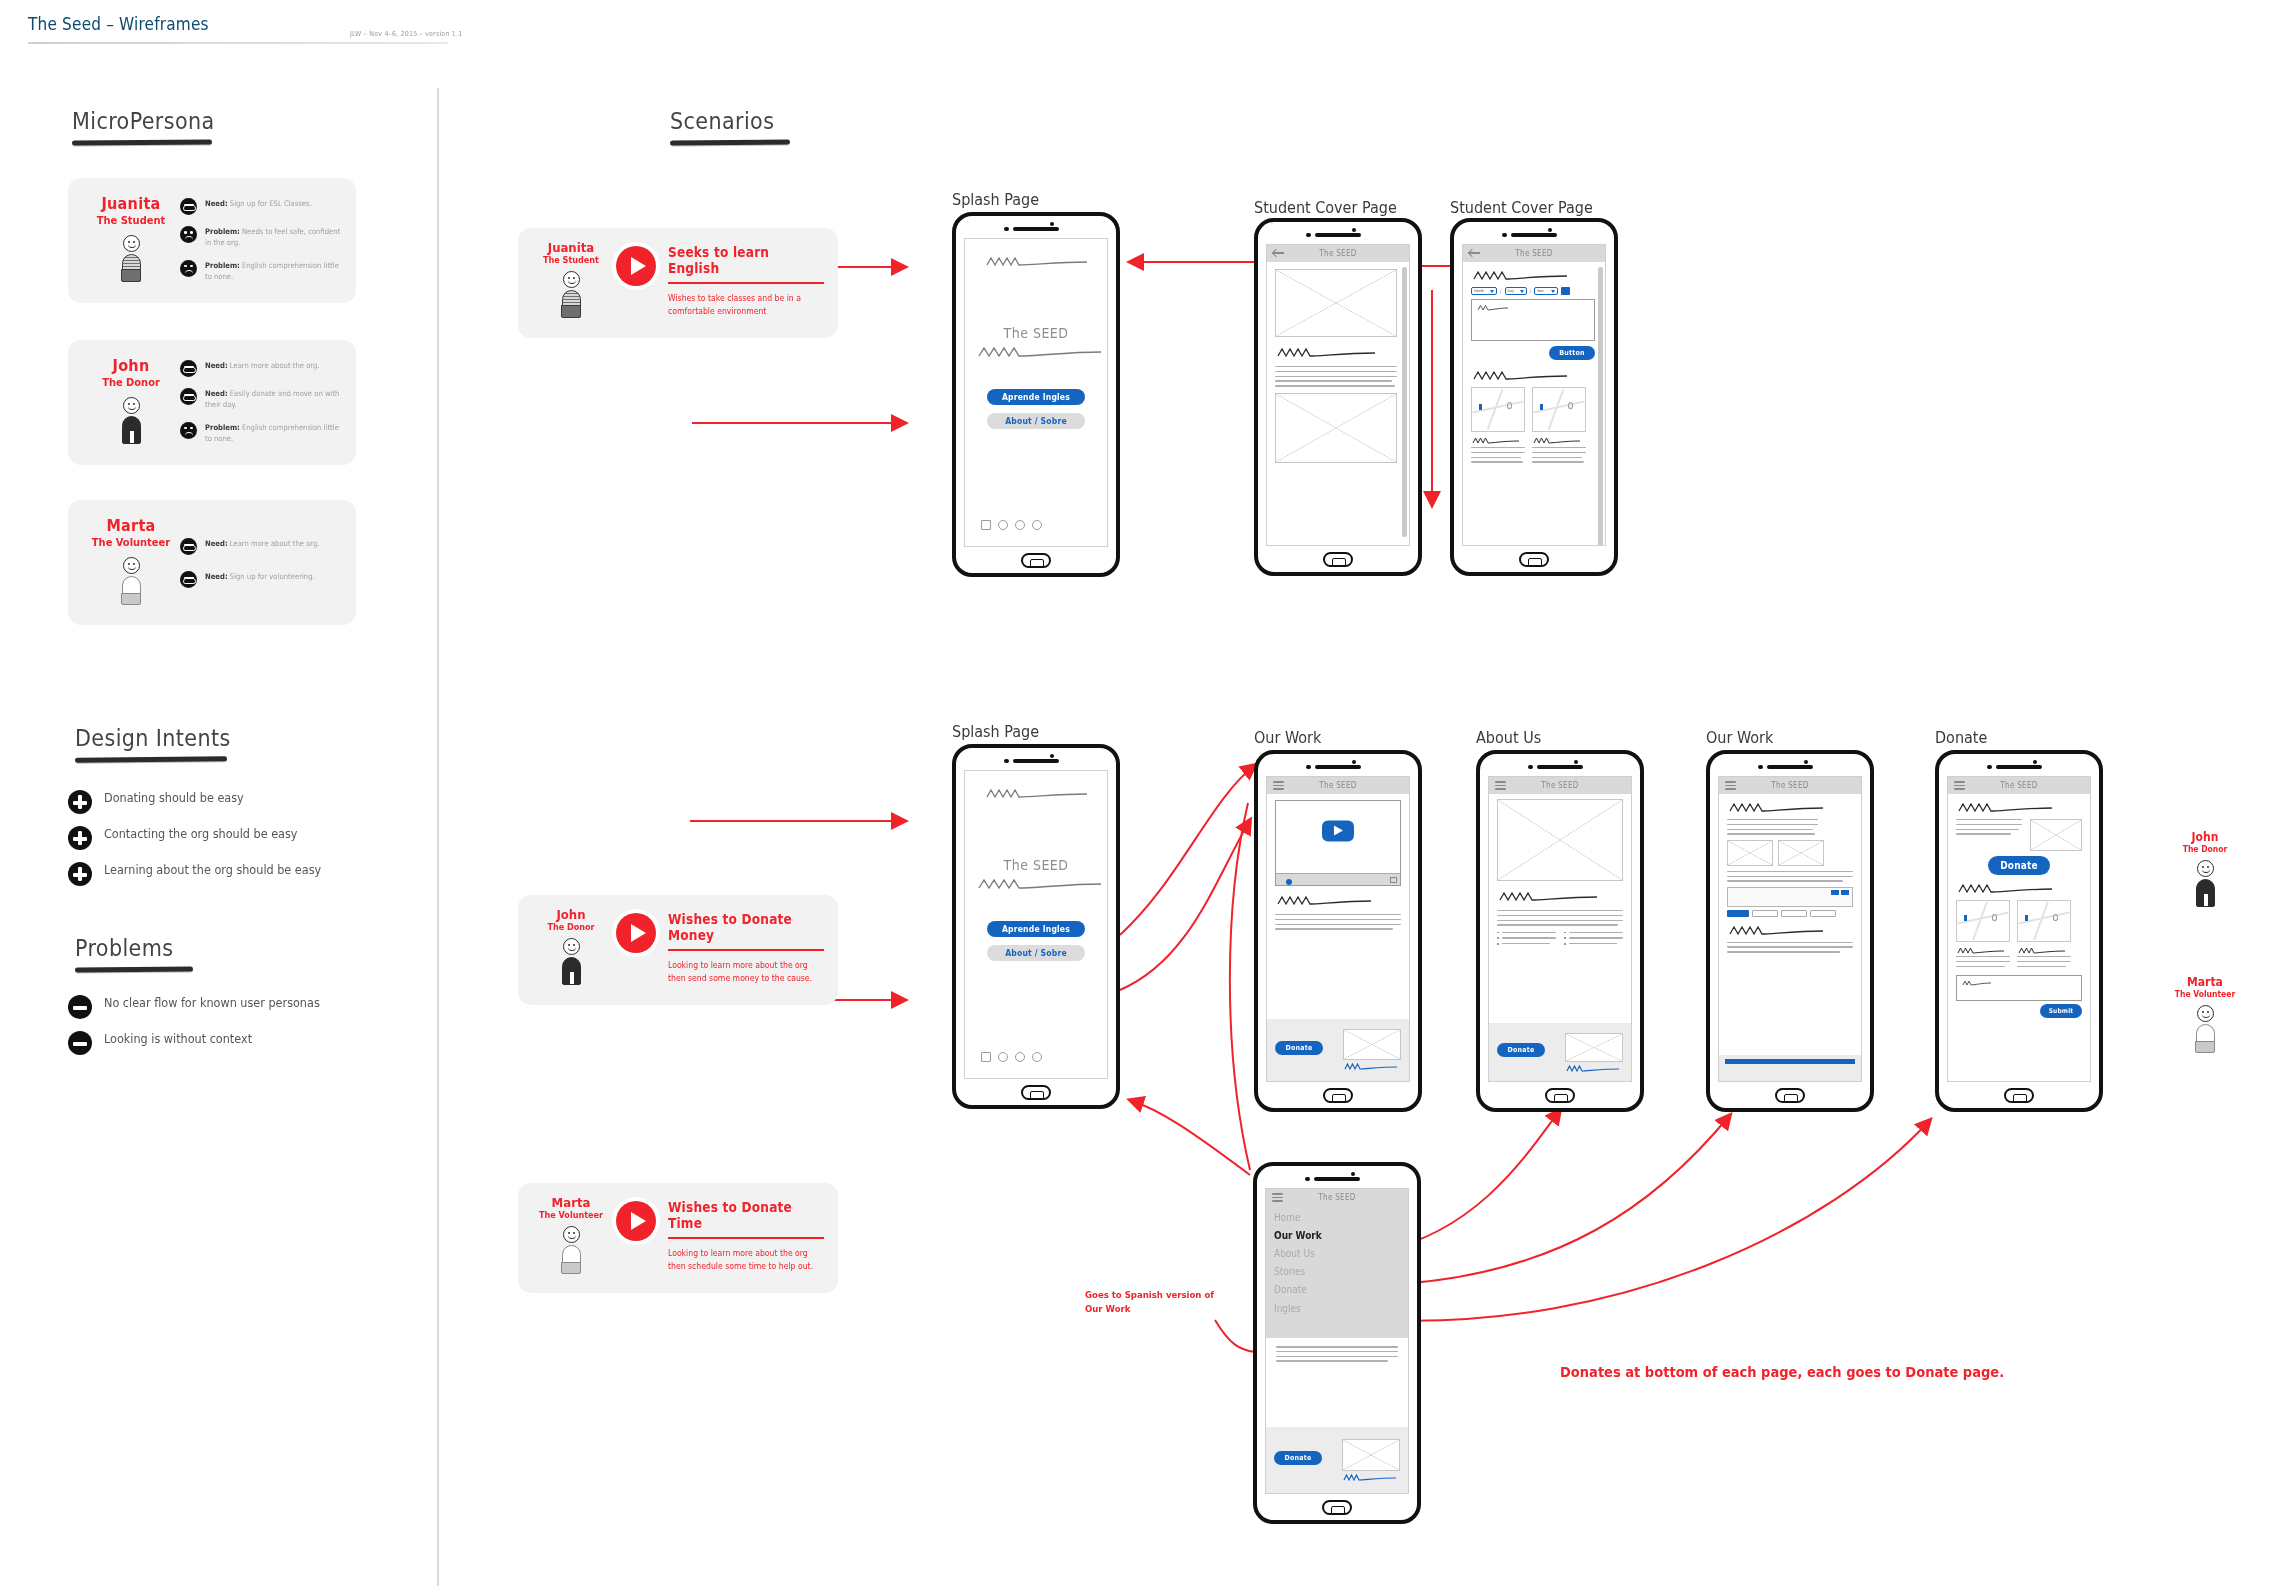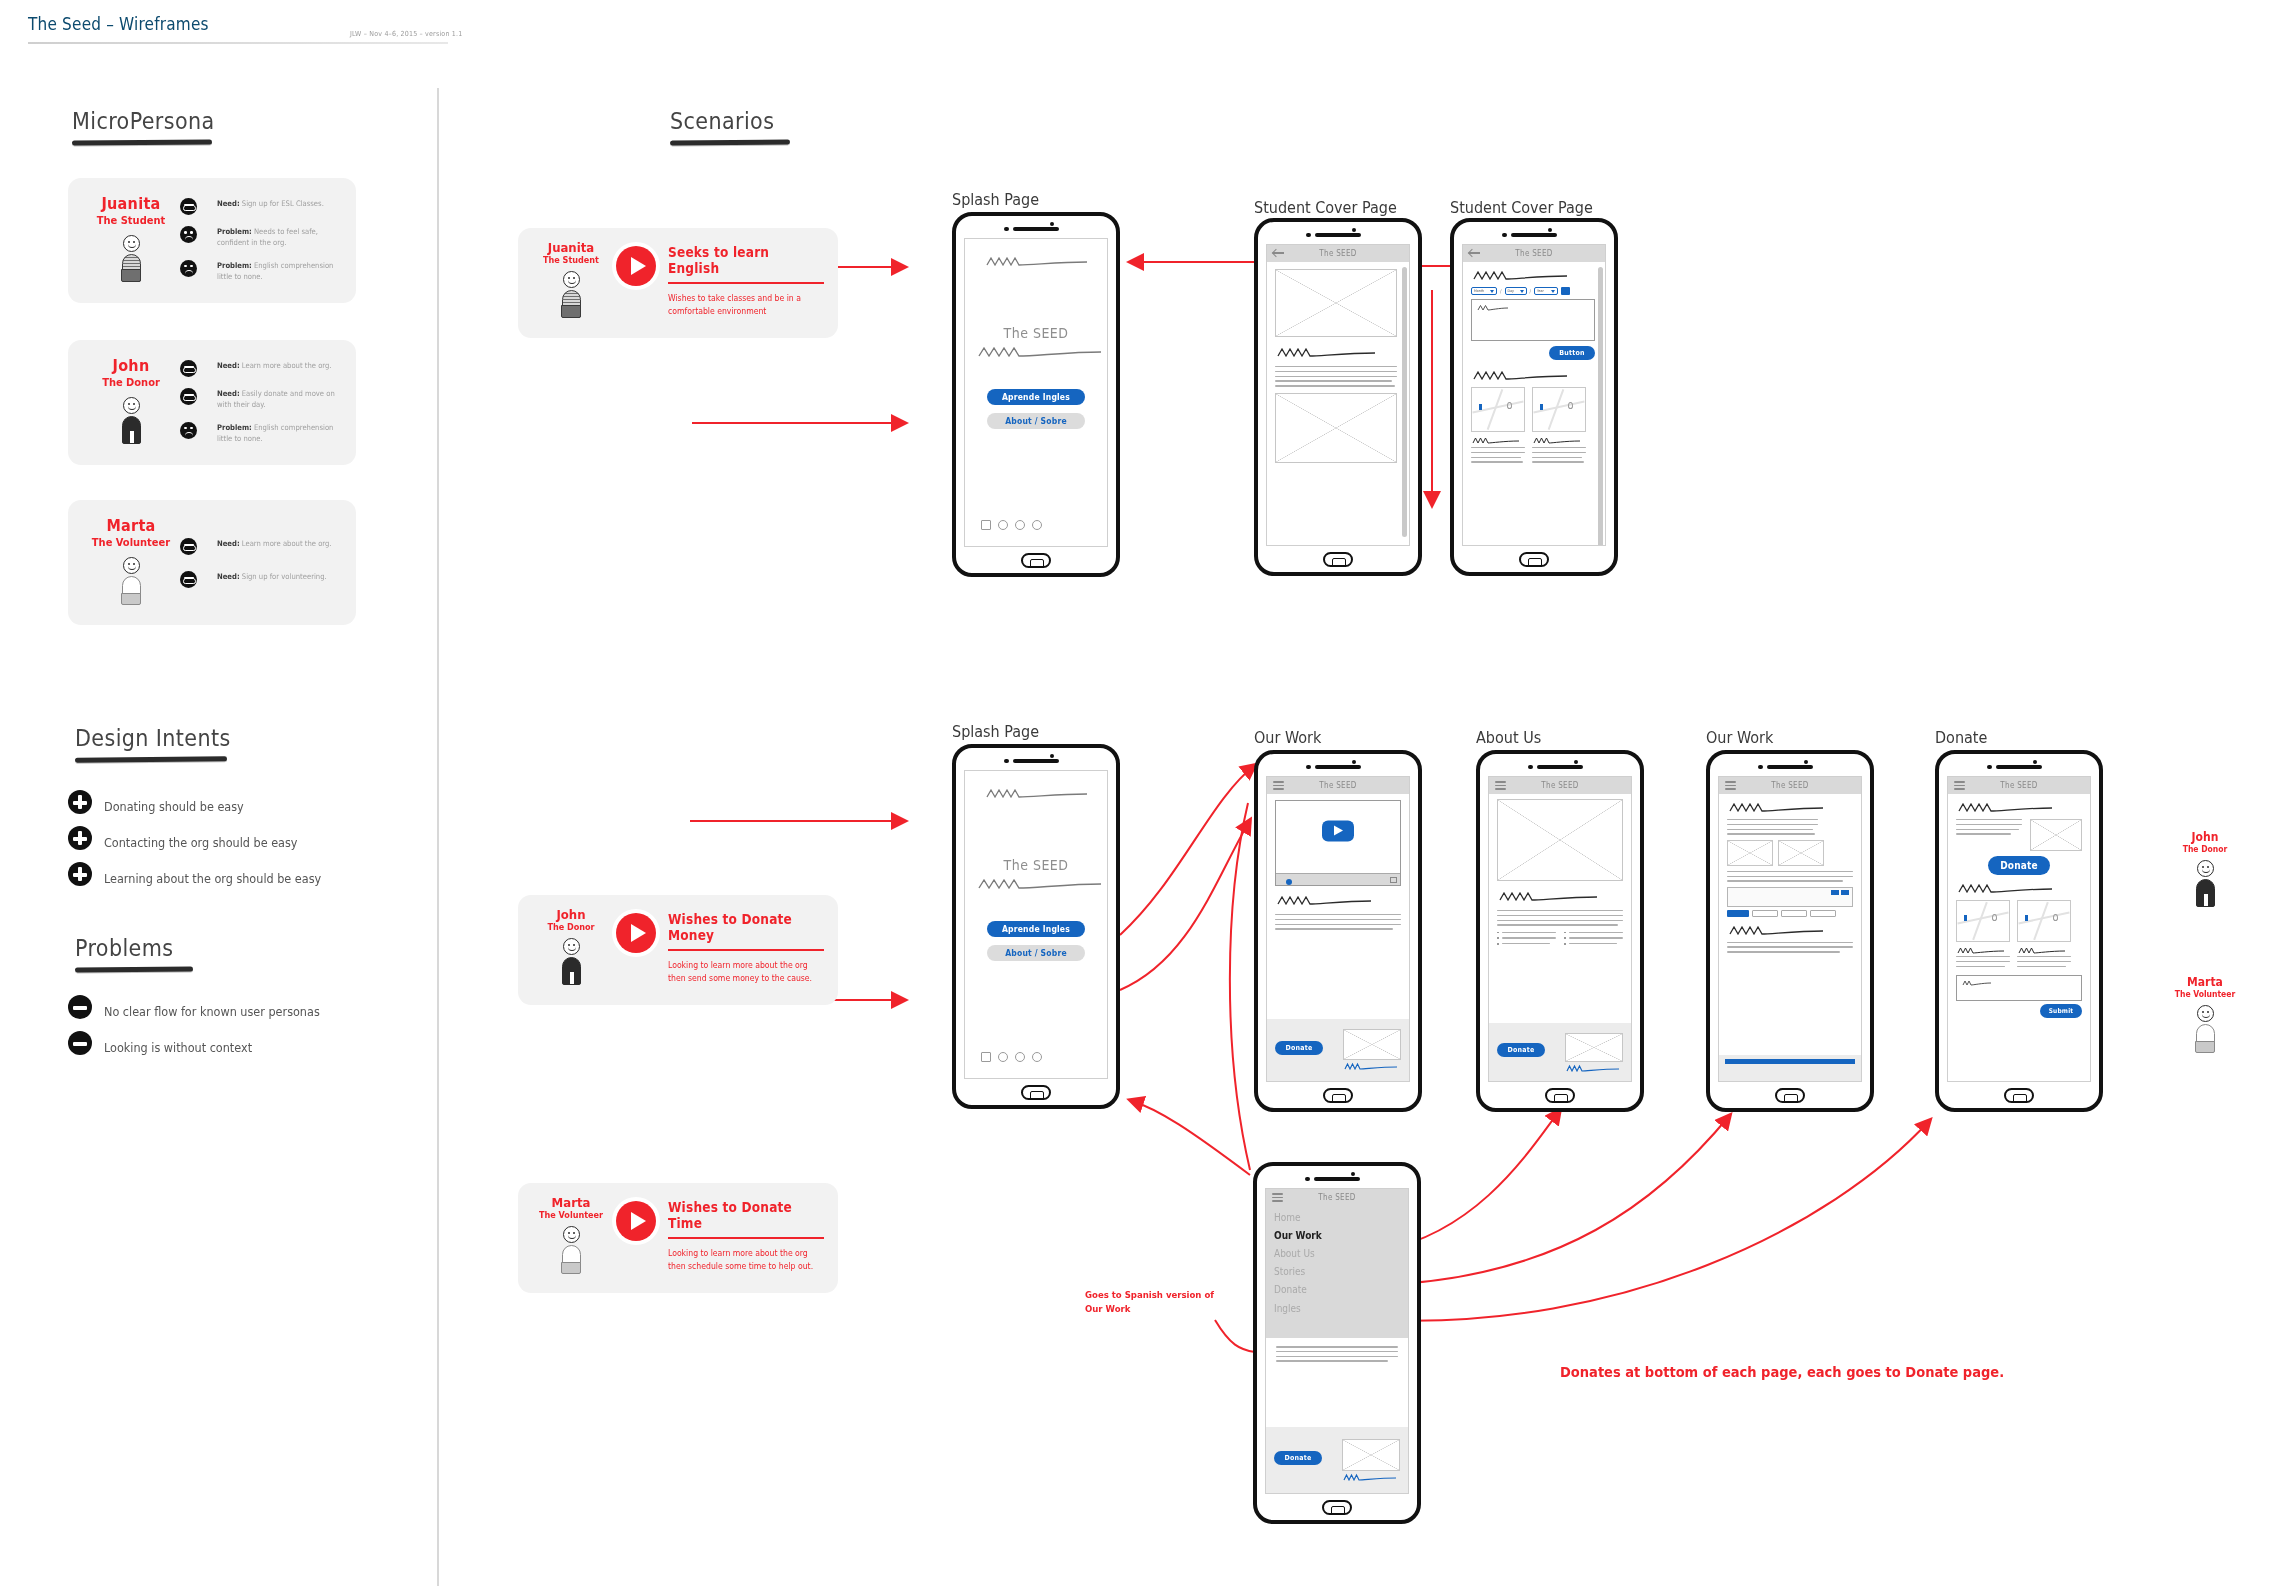--- a/index.html
+++ b/index.html
@@ -83,21 +83,21 @@
   .fig-body.donor::after{
     content:""; position:absolute; left:7px; bottom:0; width:4px; height:12px; background:#fff;
   }
   .fig-body.volunteer { background:#fff; border:1.6px solid #8a8a8a; }
   .fig-body.volunteer::after{
     content:""; position:absolute; left:-1.6px; right:-1.6px; bottom:-1.6px; height:10px;
     background:#c9c9c9; border:1.6px solid #8a8a8a; border-radius:0 0 2px 2px;
   }
 
   .persona-points { flex:1; padding-top: 4px; }
-  .point-row { display:flex; align-items:flex-start; margin-bottom: 11px; gap: 12px; }
+  .point-row { display:flex; align-items:flex-start; margin-bottom: 11px; }
   .pt-icon {
     width: 17px; height: 17px; border-radius:50%; background:#111;
     flex:0 0 17px; margin-right:8px; position:relative;
   }
   .pt-icon.need::after {
     content:""; position:absolute; left:3px; top:6px; width:11px; height:5px;
     border:1.6px solid #fff; border-radius:6px 6px 3px 3px; border-top-color:#fff;
     background:#111;
   }
   .pt-icon.need::before {
@@ -109,21 +109,21 @@
   }
   .pt-icon.prob::before{ left:4px;} .pt-icon.prob::after{ right:4px;}
   .pt-frown {
     position:absolute; left:4.5px; top:10px; width:8px; height:4px;
     border-top:1.5px solid #fff; border-radius:8px 8px 0 0;
   }
   .pt-text { font-size: 7.6px; line-height: 1.5; color:#a0a0a0; }
   .pt-text b { color:#3a3a3a; }
 
   
-  .bullet-row { display:flex; align-items:flex-end; margin-bottom: 12px; }
+  .bullet-row { display:flex; align-items:flex-start; margin-bottom: 12px; }
   .badge {
     width: 24px; height:24px; border-radius:50%; background:#111;
     flex:0 0 24px; margin-right: 12px; position:relative;
   }
   .badge .h { position:absolute; left:5px; top:10.5px; width:14px; height:4px; background:#fff; border-radius:1px;}
   .badge .v { position:absolute; top:5px; left:10px; width:4px; height:14px; background:#fff; border-radius:1px;}
   .bullet-label { font-size: 12.5px; color:#555; }
 
   
   .scenario-card {

